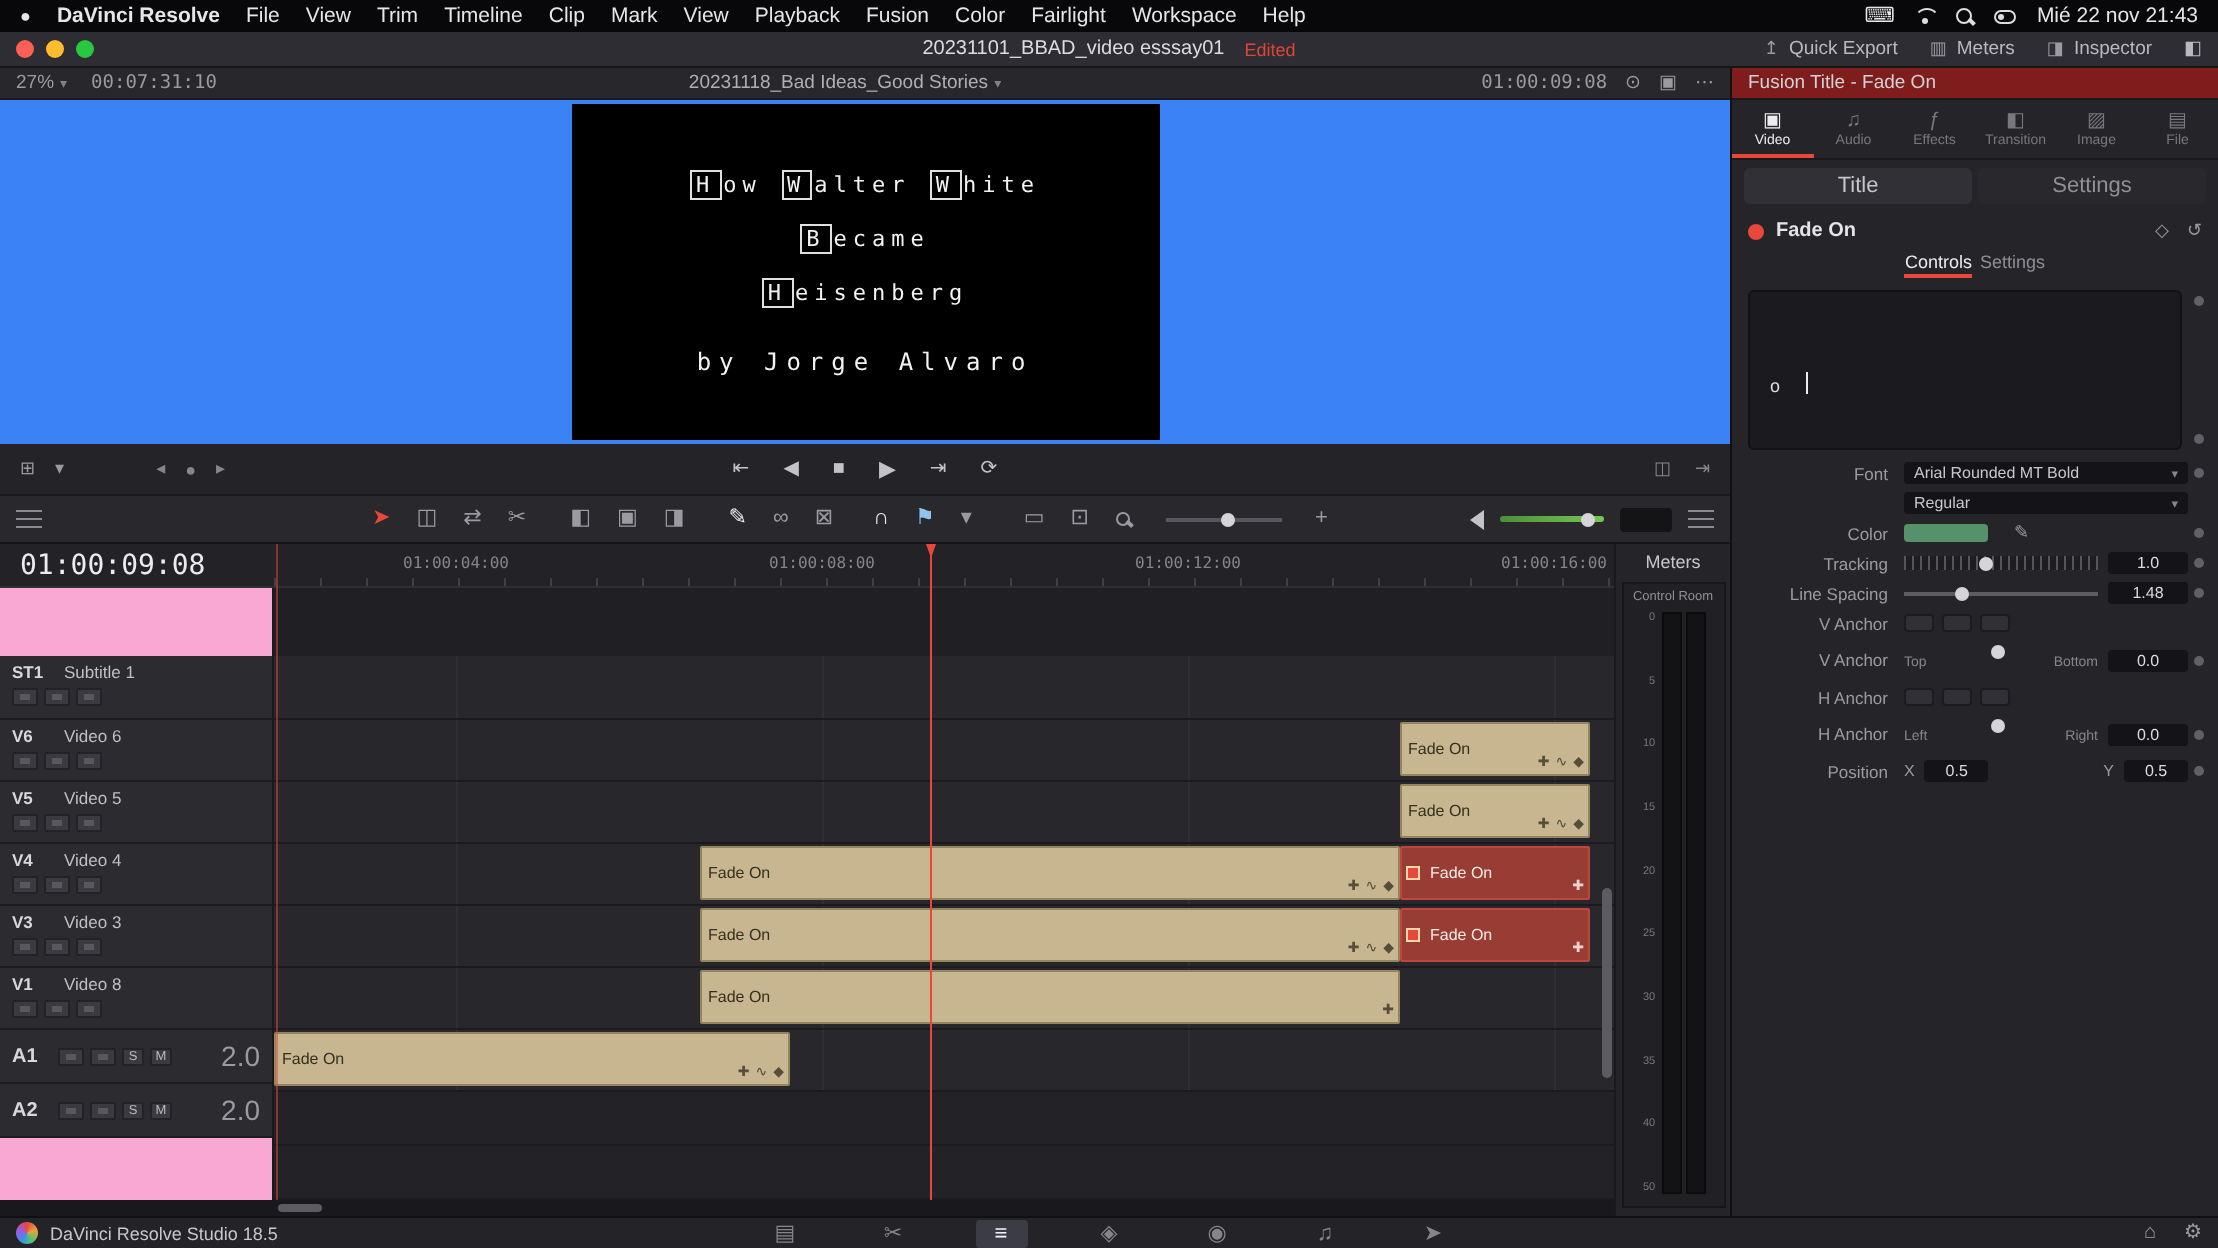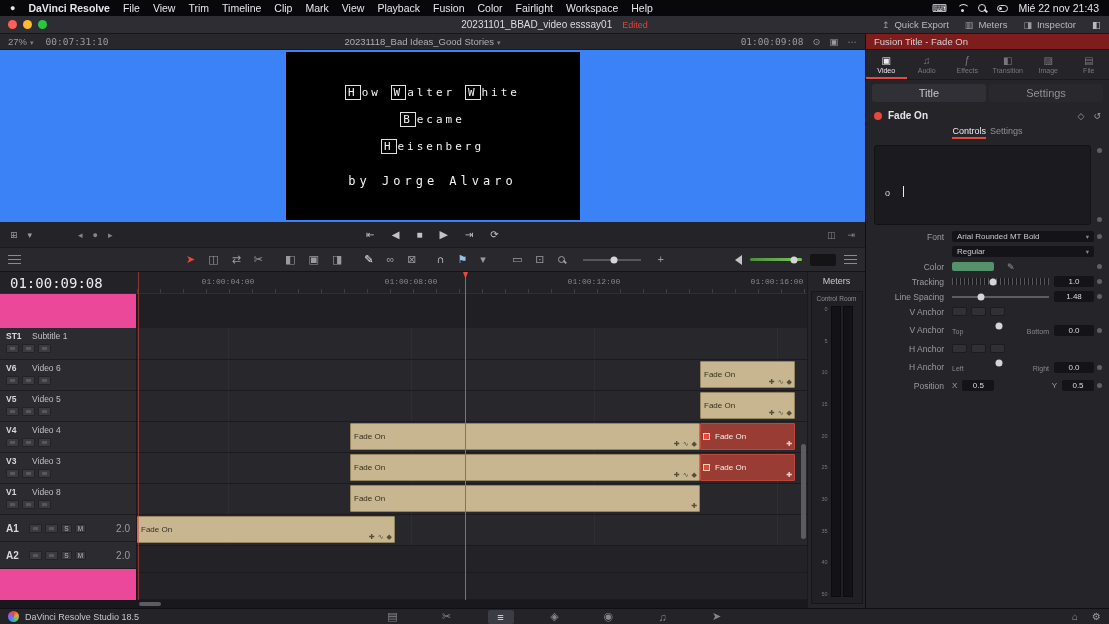--- a/index.html
+++ b/index.html
@@ -73,33 +73,33 @@
   .vol-slider { width:52px; height:3px; background:linear-gradient(90deg,#4e8f3a,#74c84e); position:relative; border-radius:2px; }
   .tc-box { width:26px; height:12px; background:#141417; border-radius:2px; }
 
   
   .tl-wrap { flex:1; min-height:0; display:flex; }
   .timeline { flex:1; min-width:0; position:relative; display:flex; flex-direction:column; background:#222227; }
   .tl-top { height:22px; display:flex; border-bottom:1px solid #2e2e33; }
   .big-tc { width:137px; font-family:"DejaVu Sans Mono",monospace; font-size:14px; color:#ececf0; display:flex; align-items:center; padding-left:10px; flex:none; }
   .ruler { flex:1; position:relative; color:#85858b; font-size:8px; font-family:"DejaVu Sans Mono",monospace; overflow:hidden; }
   .ruler::after { content:""; position:absolute; left:0; right:0; bottom:0; height:4px; background:repeating-linear-gradient(90deg,#3f3f45 0 1px,transparent 1px 23px); }
-  .ruler-label { position:absolute; top:5px; transform:translateX(-50%); white-space:nowrap;font-family:Liberation Mono, monospace; }
+  .ruler-label { position:absolute; top:5px; transform:translateX(-50%); white-space:nowrap; }
   .tl-mid { flex:1; display:flex; overflow:hidden; position:relative; }
-  .heads { width:137px; flex:none; background:#ec4899; border-right:1px solid #1a1a1d; padding-top:34px; }
+  .heads { width:137px; flex:none; background:#f9a8d4; border-right:1px solid #1a1a1d; padding-top:34px; }
   .head { border-bottom:1px solid #1d1d21; background:#2b2b30; padding:3px 5px 0 6px; }
   .h32 { height:32px; } .h31 { height:31px; } .h27 { height:27px; }
   .h-row1 { display:flex; gap:6px; font-size:8.5px; color:#c0c0c4; align-items:center; }
   .h-id { font-weight:bold; width:20px; color:#d8d8db; flex:none; }
   .h-row2 { display:flex; gap:3px; margin-top:3px; align-items:center; }
   .mini { width:13px; height:9px; background:#3a3a40; border:1px solid #232327; border-radius:1px; position:relative; }
   .mini::after { content:""; position:absolute; left:3px; top:2px; width:5px; height:3px; background:#57575e; }
   .sm { width:11px; height:9px; font-size:6.5px; color:#b8b8bd; background:#3a3a40; border:1px solid #232327; text-align:center; line-height:8px; border-radius:1px; }
   .head.audio { display:flex; align-items:center; gap:3px; padding:0 6px; }
-  .h-chan { margin-left:auto; font-size:10px; color:#9a9aa0; }
+  .h-chan { margin-left:auto; font-size:14px; color:#9a9aa0; }
   .lanes { flex:1; min-width:0; position:relative; background:#1f1f24; padding-top:34px; }
   .lane { position:relative; border-bottom:1px solid #1b1b1f; background:#27272c; background-image:repeating-linear-gradient(90deg,rgba(255,255,255,0.03) 0 1px,transparent 1px 183px); background-position:91px 0; }
   .lane.audio { background:#232327; }
   .clip { position:absolute; top:1px; bottom:2px; border-radius:1px; display:flex; align-items:center; overflow:hidden; }
   .clip.tan { background:#c7b690; border:1px solid #93865f; color:#35301f; }
   .clip.red { background:#993c33; border:1px solid #c0453a; color:#f4ebe9; }
   .clip-chip { width:7px; height:7px; background:#e8473c; border:1px solid #f7d9ad; margin:0 2px; flex:none; }
   .clip-label { font-size:8px; padding-left:3px; white-space:nowrap; }
   .clip-badges { position:absolute; right:2px; bottom:2px; display:flex; gap:3px; font-size:7px; color:#564e38; line-height:1; }
   .clip.red .clip-badges { color:#f0d3ce; }

